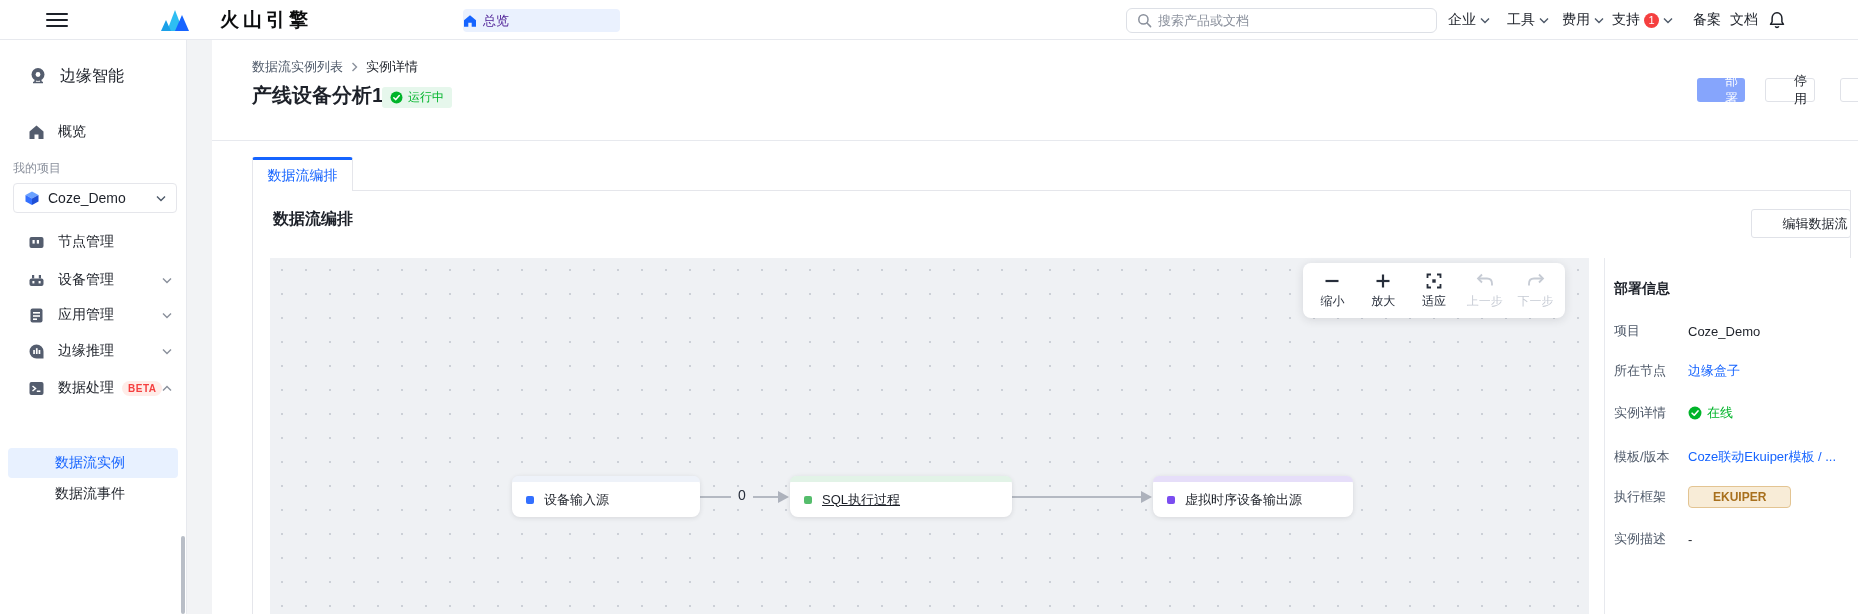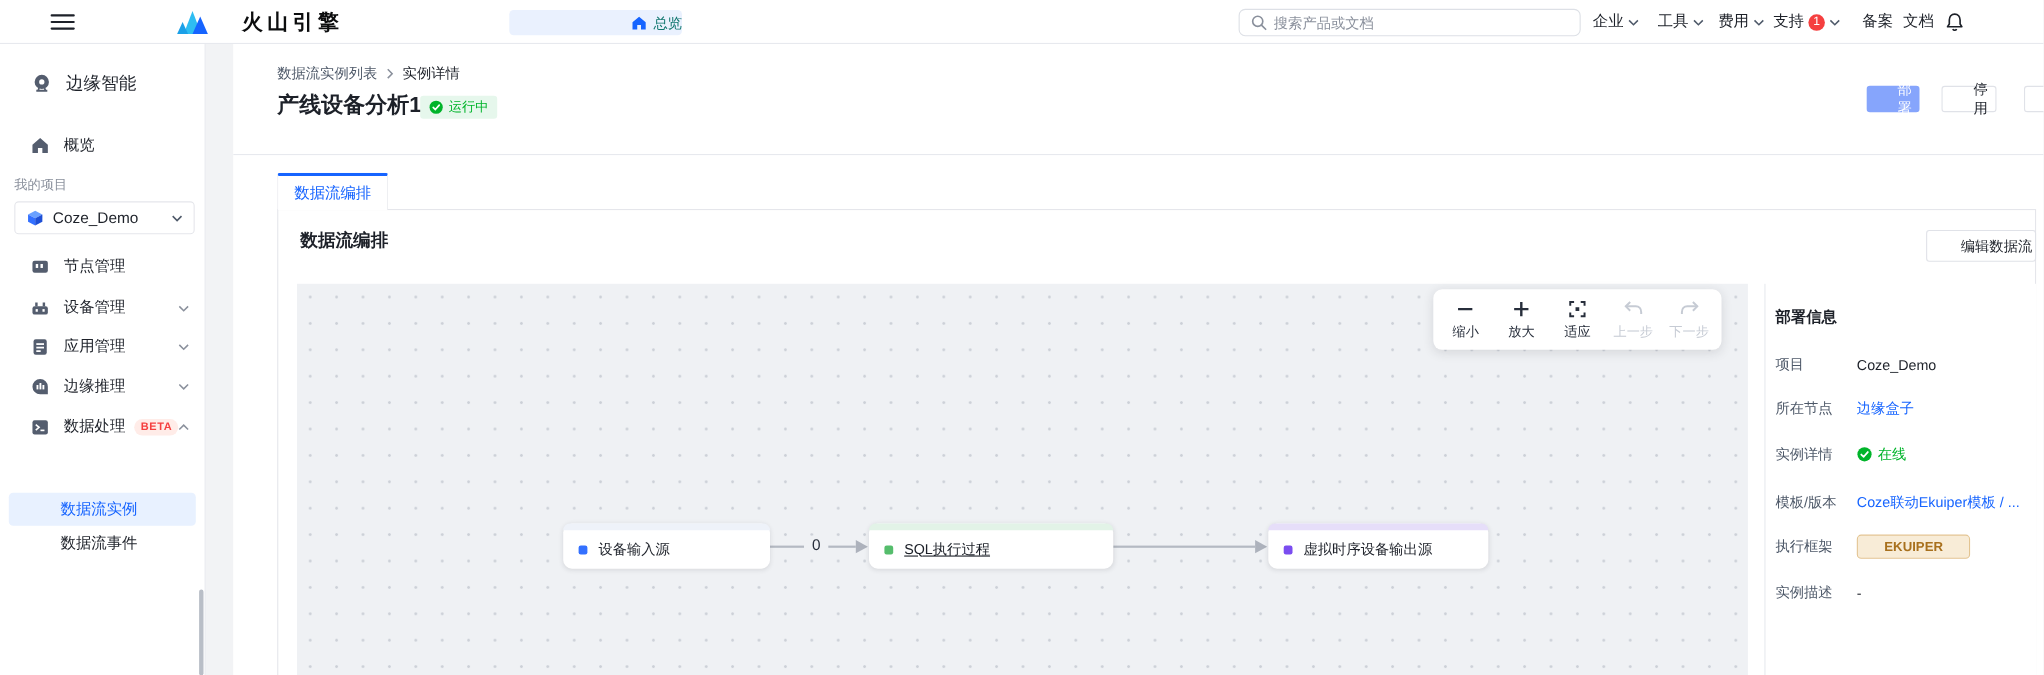--- a/index.html
+++ b/index.html
@@ -9,22 +9,22 @@
 
   
   .topbar { position:absolute; left:0; top:0; width:1858px; height:40px; background:#fff;
             border-bottom:1px solid #e7e9ee; z-index:30; }
   .hamburger { position:absolute; left:46px; top:13px; width:22px; height:14px; display:flex;
                flex-direction:column; justify-content:space-between; cursor:pointer; }
   .hamburger i { display:block; height:2px; background:#1d2129; border-radius:1px; }
   .logo { position:absolute; left:158px; top:0; height:40px; display:flex; align-items:center; gap:24px; }
   .logo-text { font-size:19px; font-weight:bold; letter-spacing:4px; color:#0c0d0e; }
   .overview-pill { position:absolute; left:463px; top:9px; width:157px; height:23px; background:#eaf1fe;
-                   border-radius:4px; display:flex; align-items:center; justify-content:flex-end; gap:6px;
-                   color:#0f766e; font-size:13px; cursor:pointer; }
+                   border-radius:4px; display:flex; align-items:center; justify-content:flex-start; gap:6px;
+                   color:#4c1d95; font-size:13px; cursor:pointer; }
   .search { position:absolute; left:1126px; top:8px; width:311px; height:25px; border:1px solid #dde0e6;
             border-radius:6px; display:flex; align-items:center; padding:0 10px; gap:6px; background:#fff; }
   .search input { border:none; outline:none; flex:1; font-size:13px; color:#1d2129; background:transparent;
                   font-family:Liberation Serif, serif; }
   .search input::placeholder { color:#8a909c; }
   .mi { position:absolute; top:0; height:40px; display:flex; align-items:center; gap:4px; font-size:14px;
         color:#1d2129; cursor:pointer; white-space:nowrap; }
   .redbadge { display:inline-flex; width:15px; height:15px; border-radius:50%; background:#f53f3f; color:#fff;
               font-size:11px; align-items:center; justify-content:center; }
   .bell { position:absolute; left:1768px; top:11px; cursor:pointer; }

